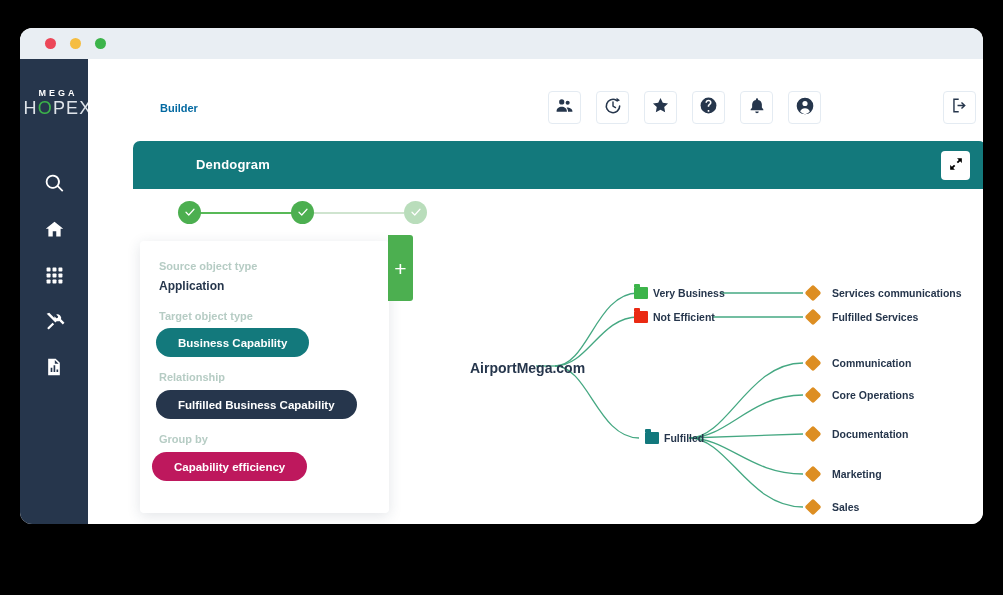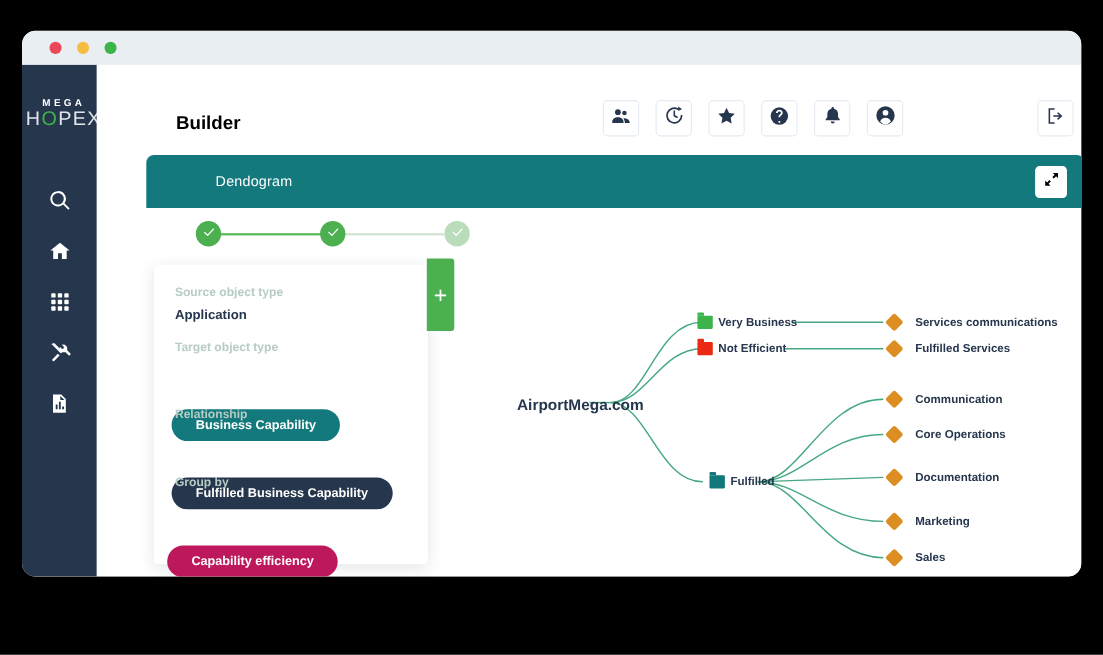--- a/index.html
+++ b/index.html
@@ -56,21 +56,21 @@
   .side-icon svg { fill: #ffffff; }
 
   
   #topbar {
     position: absolute; left: 68px; top: 31px;
     width: 895px; height: 70px;
     background: #ffffff;
   }
   #builder-title {
     position: absolute; left: 52px; top: 43px;
-    font-size: 17px; font-weight: 700; color: #000000; padding-left: 20px;
+    font-size: 11px; font-weight: 700; color: #0369a1; padding-left: 20px;
   }
   #tool-icons { position: absolute; left: 460px; top: 32px; display: flex; gap: 15px; }
   .tool-btn {
     width: 33px; height: 33px;
     border: 1px solid #e4ebf2; border-radius: 4px;
     background: #fff;
     display: flex; align-items: center; justify-content: center;
     cursor: pointer;
   }
   .tool-btn svg { fill: #26364c; }
@@ -91,21 +91,21 @@
     background: #ffffff;
   }
   #panel-header {
     position: absolute; left: 45px; top: 12px;
     width: 853px; height: 48px;
     background: #13797c;
     border-radius: 7px 7px 0 0;
   }
   #panel-title {
     position: absolute; left: 27px; top: 16px;
-    font-size: 13px; font-weight: 400; color: #ffffff;
+    font-size: 13px; font-weight: 700; color: #ffffff;
     letter-spacing: .2px;
     padding-left: 36px;
   }
   #expand-btn {
     position: absolute; left: 808px; top: 10px;
     width: 29px; height: 29px;
     background: #ffffff; border-radius: 4px;
     display: flex; align-items: center; justify-content: center;
     cursor: pointer;
   }
@@ -138,21 +138,21 @@
   }
   .field-static {
     position: absolute; left: 19px;
     font-size: 12px; font-weight: 700; color: #26364c;
   }
   .pill {
     position: absolute;
     height: 29px; border-radius: 15px;
     display: flex; align-items: center; justify-content: center;
     font-size: 11.5px; font-weight: 700; color: #ffffff;
-    padding: 0 22px; cursor: pointer; white-space: nowrap; margin-top: 44px;
+    padding: 0 22px; cursor: pointer; white-space: nowrap;
   }
   #pill-target   { left: 16px; background: #13797c; }
   #pill-relation { left: 16px; background: #26364c; }
   #pill-group    { left: 12px; background: #be185d; }
 
   #add-tab {
     position: absolute; left: 300px; top: 106px;
     width: 25px; height: 66px;
     background: #4caf50;
     border-radius: 0 3px 3px 0;

